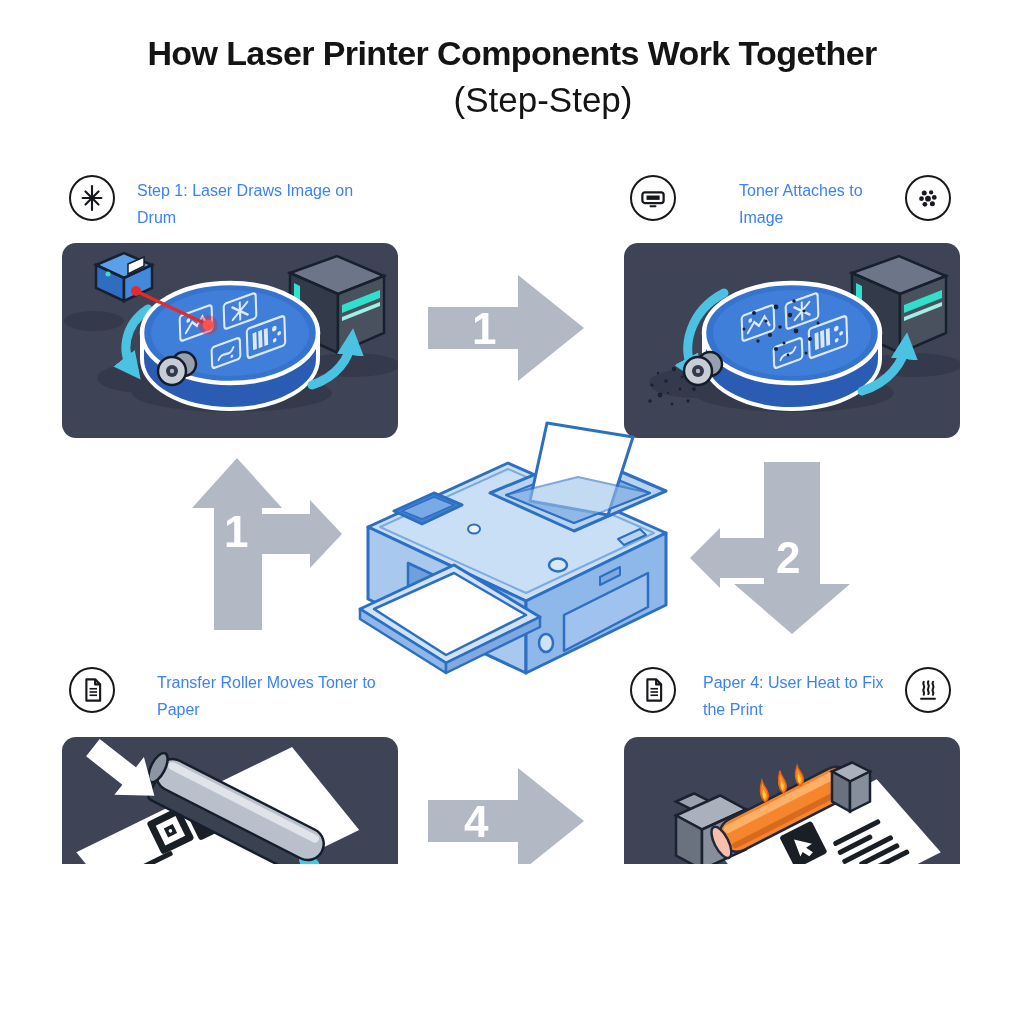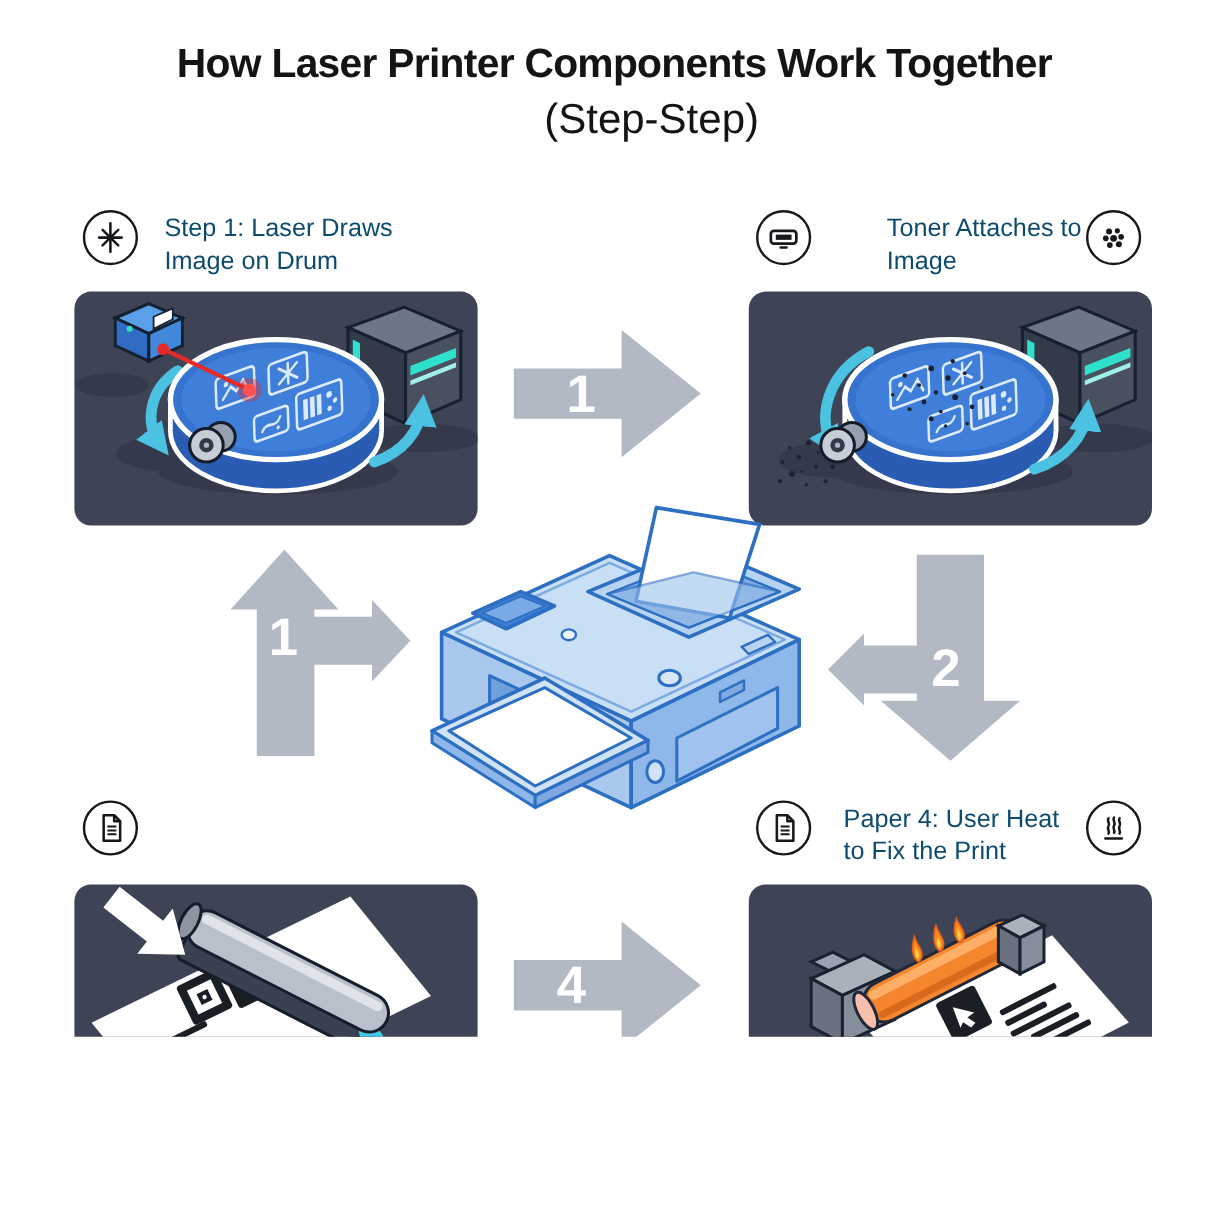--- a/index.html
+++ b/index.html
@@ -9,21 +9,21 @@
 
   
   .title{position:absolute;top:34px;left:0;width:1024px;text-align:center;
          font-size:34px;font-weight:700;letter-spacing:-0.6px;color:#141414;}
   .subtitle{position:absolute;top:80px;left:0;width:1024px;text-align:center;
          font-size:35px;font-weight:400;color:#141414;padding-left:31px;}
 
   
   .circle-icon{position:absolute;width:46px;height:46px;border:2.6px solid #16181c;
          border-radius:50%;box-sizing:border-box;display:flex;align-items:center;justify-content:center;background:#fff;}
-  .step-label{position:absolute;font-size:21px;line-height:27px;font-weight:500;color:#0c4a6e;}
+  .step-label{position:absolute;font-size:16px;line-height:27px;font-weight:500;color:#3b82f6;}
 
   
   .panel{position:absolute;width:336px;height:195px;background:#3e4456;border-radius:14px;overflow:hidden;}
   .panel svg{display:block;width:336px;height:195px;}
 
   
   .printer{position:absolute;left:350px;top:415px;width:330px;height:280px;}
 
   
   .flow{position:absolute;}
@@ -70,20 +70,21 @@
 
   <div class="circle-icon" style="left:69px;top:667px;">
     <svg width="30" height="30" viewBox="0 0 24 24" fill="none" stroke="#16181c" stroke-width="1.7" stroke-linejoin="round">
       <path d="M7.5,3.5 h7 l4,4 v13 h-11 z"></path>
         <path d="M14.5,3.5 v4 h4"></path>
       <line x1="10" y1="11" x2="16" y2="11" stroke-width="1.3"></line>
         <line x1="10" y1="13.6" x2="16" y2="13.6" stroke-width="1.3"></line>
       <line x1="10" y1="16.2" x2="16" y2="16.2" stroke-width="1.3"></line>
     </svg>
   </div>
+  <div class="step-label" style="left:157px;top:669px;width:228px;">Transfer Roller Moves Toner to Paper</div>
 
   <div class="circle-icon" style="left:630px;top:667px;">
     <svg width="30" height="30" viewBox="0 0 24 24" fill="none" stroke="#16181c" stroke-width="1.7" stroke-linejoin="round">
       <path d="M7.5,3.5 h7 l4,4 v13 h-11 z"></path>
         <path d="M14.5,3.5 v4 h4"></path>
       <line x1="10" y1="11" x2="16" y2="11" stroke-width="1.3"></line>
         <line x1="10" y1="13.6" x2="16" y2="13.6" stroke-width="1.3"></line>
       <line x1="10" y1="16.2" x2="16" y2="16.2" stroke-width="1.3"></line>
     </svg>
   </div>

